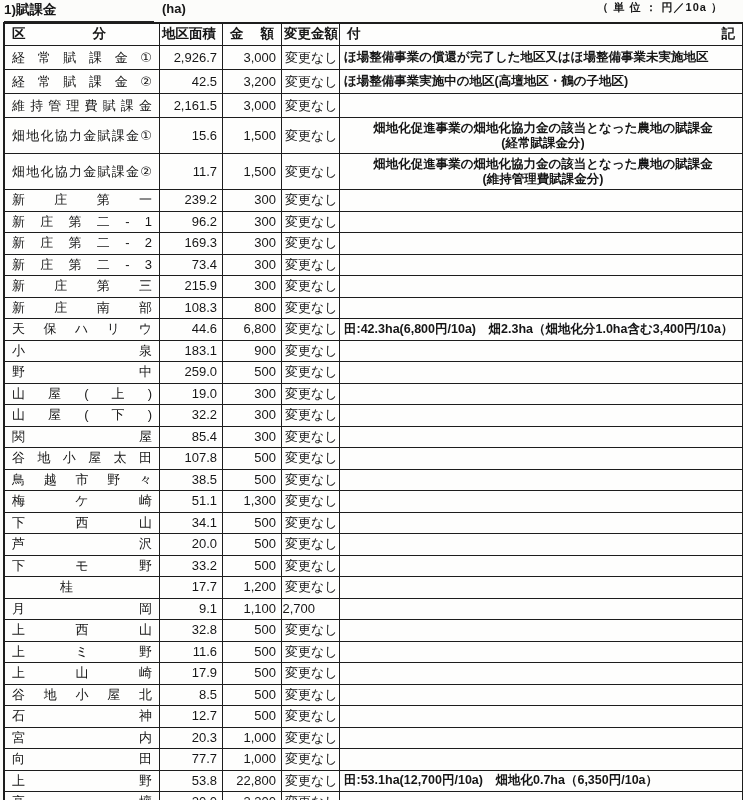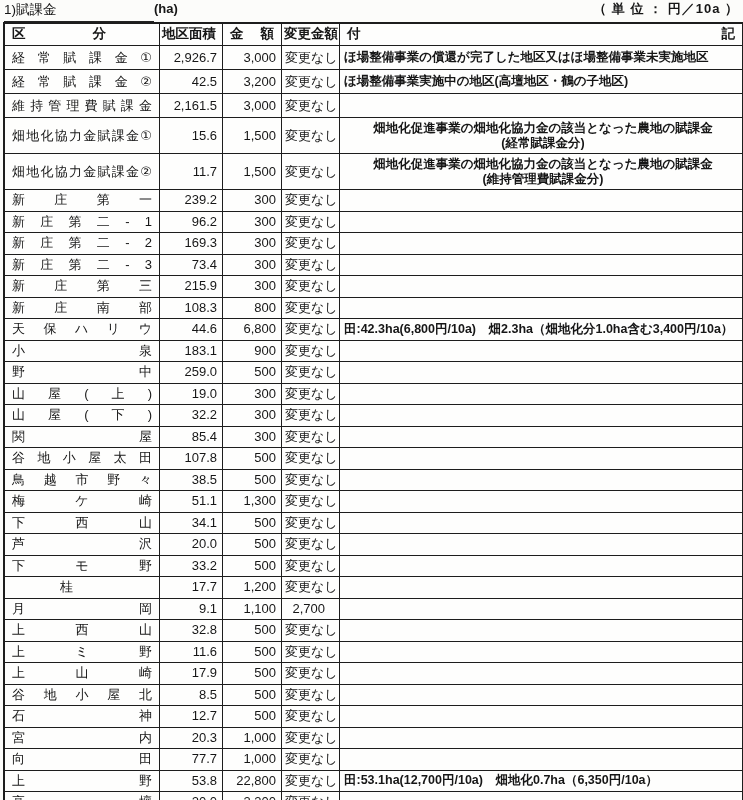--- a/index.html
+++ b/index.html
@@ -10,27 +10,27 @@
     color:#161616;
     -webkit-font-smoothing:antialiased;
     overflow:hidden;
   }
   .page{position:relative;width:743px;height:800px;}
 
   
   .topbar{position:relative;height:22px;}
   .doc-title{
     position:absolute;left:4px;top:1px;
-    font-size:13.5px;font-weight:normal;
+    font-size:13.5px;font-weight:bold;
     display:inline-block;width:150px;
     border-bottom:1.4px solid #222;
     padding-bottom:2px;
   }
-  .ha-label{position:absolute;left:154px;top:1px;font-size:13px;font-weight:bold;}
-  .unit-label{position:absolute;right:4px;top:0;font-size:13px;font-weight:bold;letter-spacing:1px;}
+  .ha-label{position:absolute;left:162px;top:1px;font-size:13px;font-weight:bold;}
+  .unit-label{position:absolute;right:20px;top:0;font-size:11px;font-weight:bold;letter-spacing:1px;}
 
   
   .levy-table{
     margin-left:3px;width:737px;
     border:2px solid #1d1d1d;
     background:#fefefd;
   }
   .trow{
     display:grid;
     grid-template-columns:155px 63px 59px 58px 1fr;
@@ -45,21 +45,21 @@
     box-sizing:border-box;
     display:flex;align-items:center;
     border-right:1.5px solid #1d1d1d;
     overflow:hidden;white-space:nowrap;
     font-size:13px;line-height:1.05;
   }
   .cell:last-child{border-right:none;font-weight:bold;}
   .cname{padding:0 7px;}
   .cnum{justify-content:flex-end;padding-right:5px;}
   .cchange{padding-left:3px;}
-  .cchange.num{justify-content:flex-end;padding-right:14px;}
+  .cchange.num{justify-content:flex-end;padding-right:24px;}
   .cnote{padding-left:4px;font-size:12.5px;}
   .cnote.two{flex-direction:column;align-items:center;justify-content:center;line-height:15px;}
   .flexj{display:flex;justify-content:space-between;flex:1;min-width:0;}
   .hdr .cell{font-size:13.5px;font-weight:bold;}
   .hdr-kubun{padding-right:46px;}
   .hdr-center{justify-content:flex-start;padding:0 2px;}
   .single-name{padding-left:55px;}
 </style>
 </head>
 <body>

